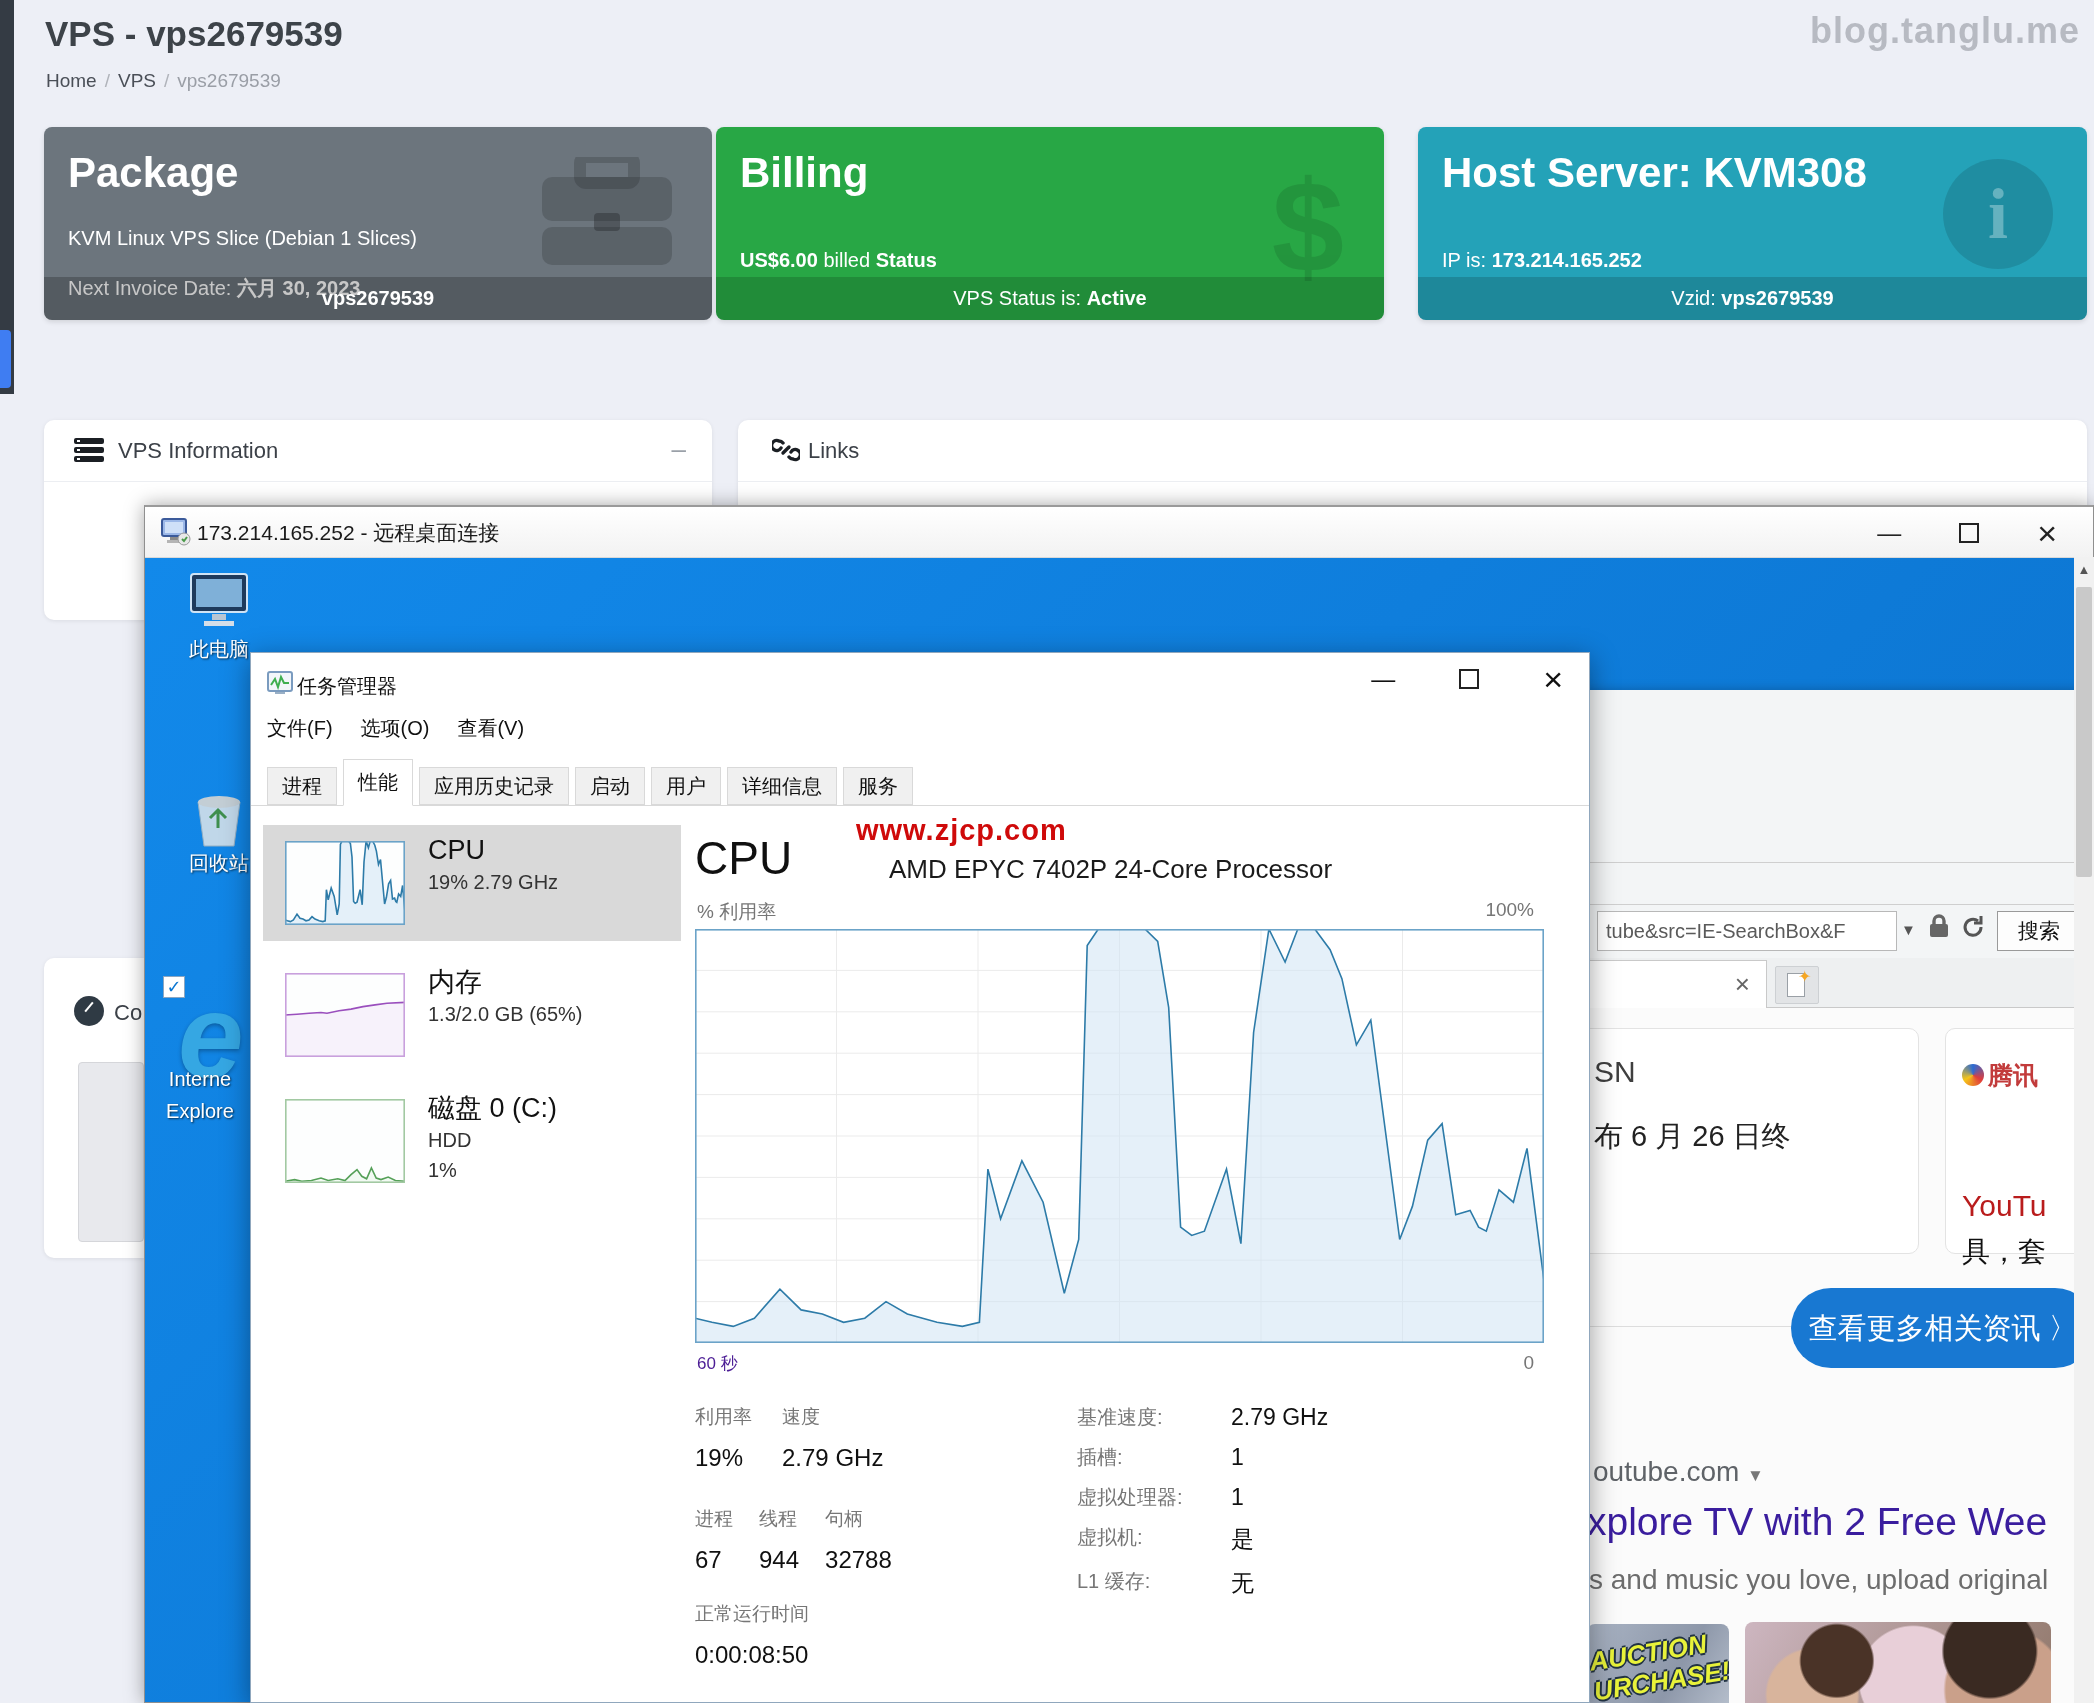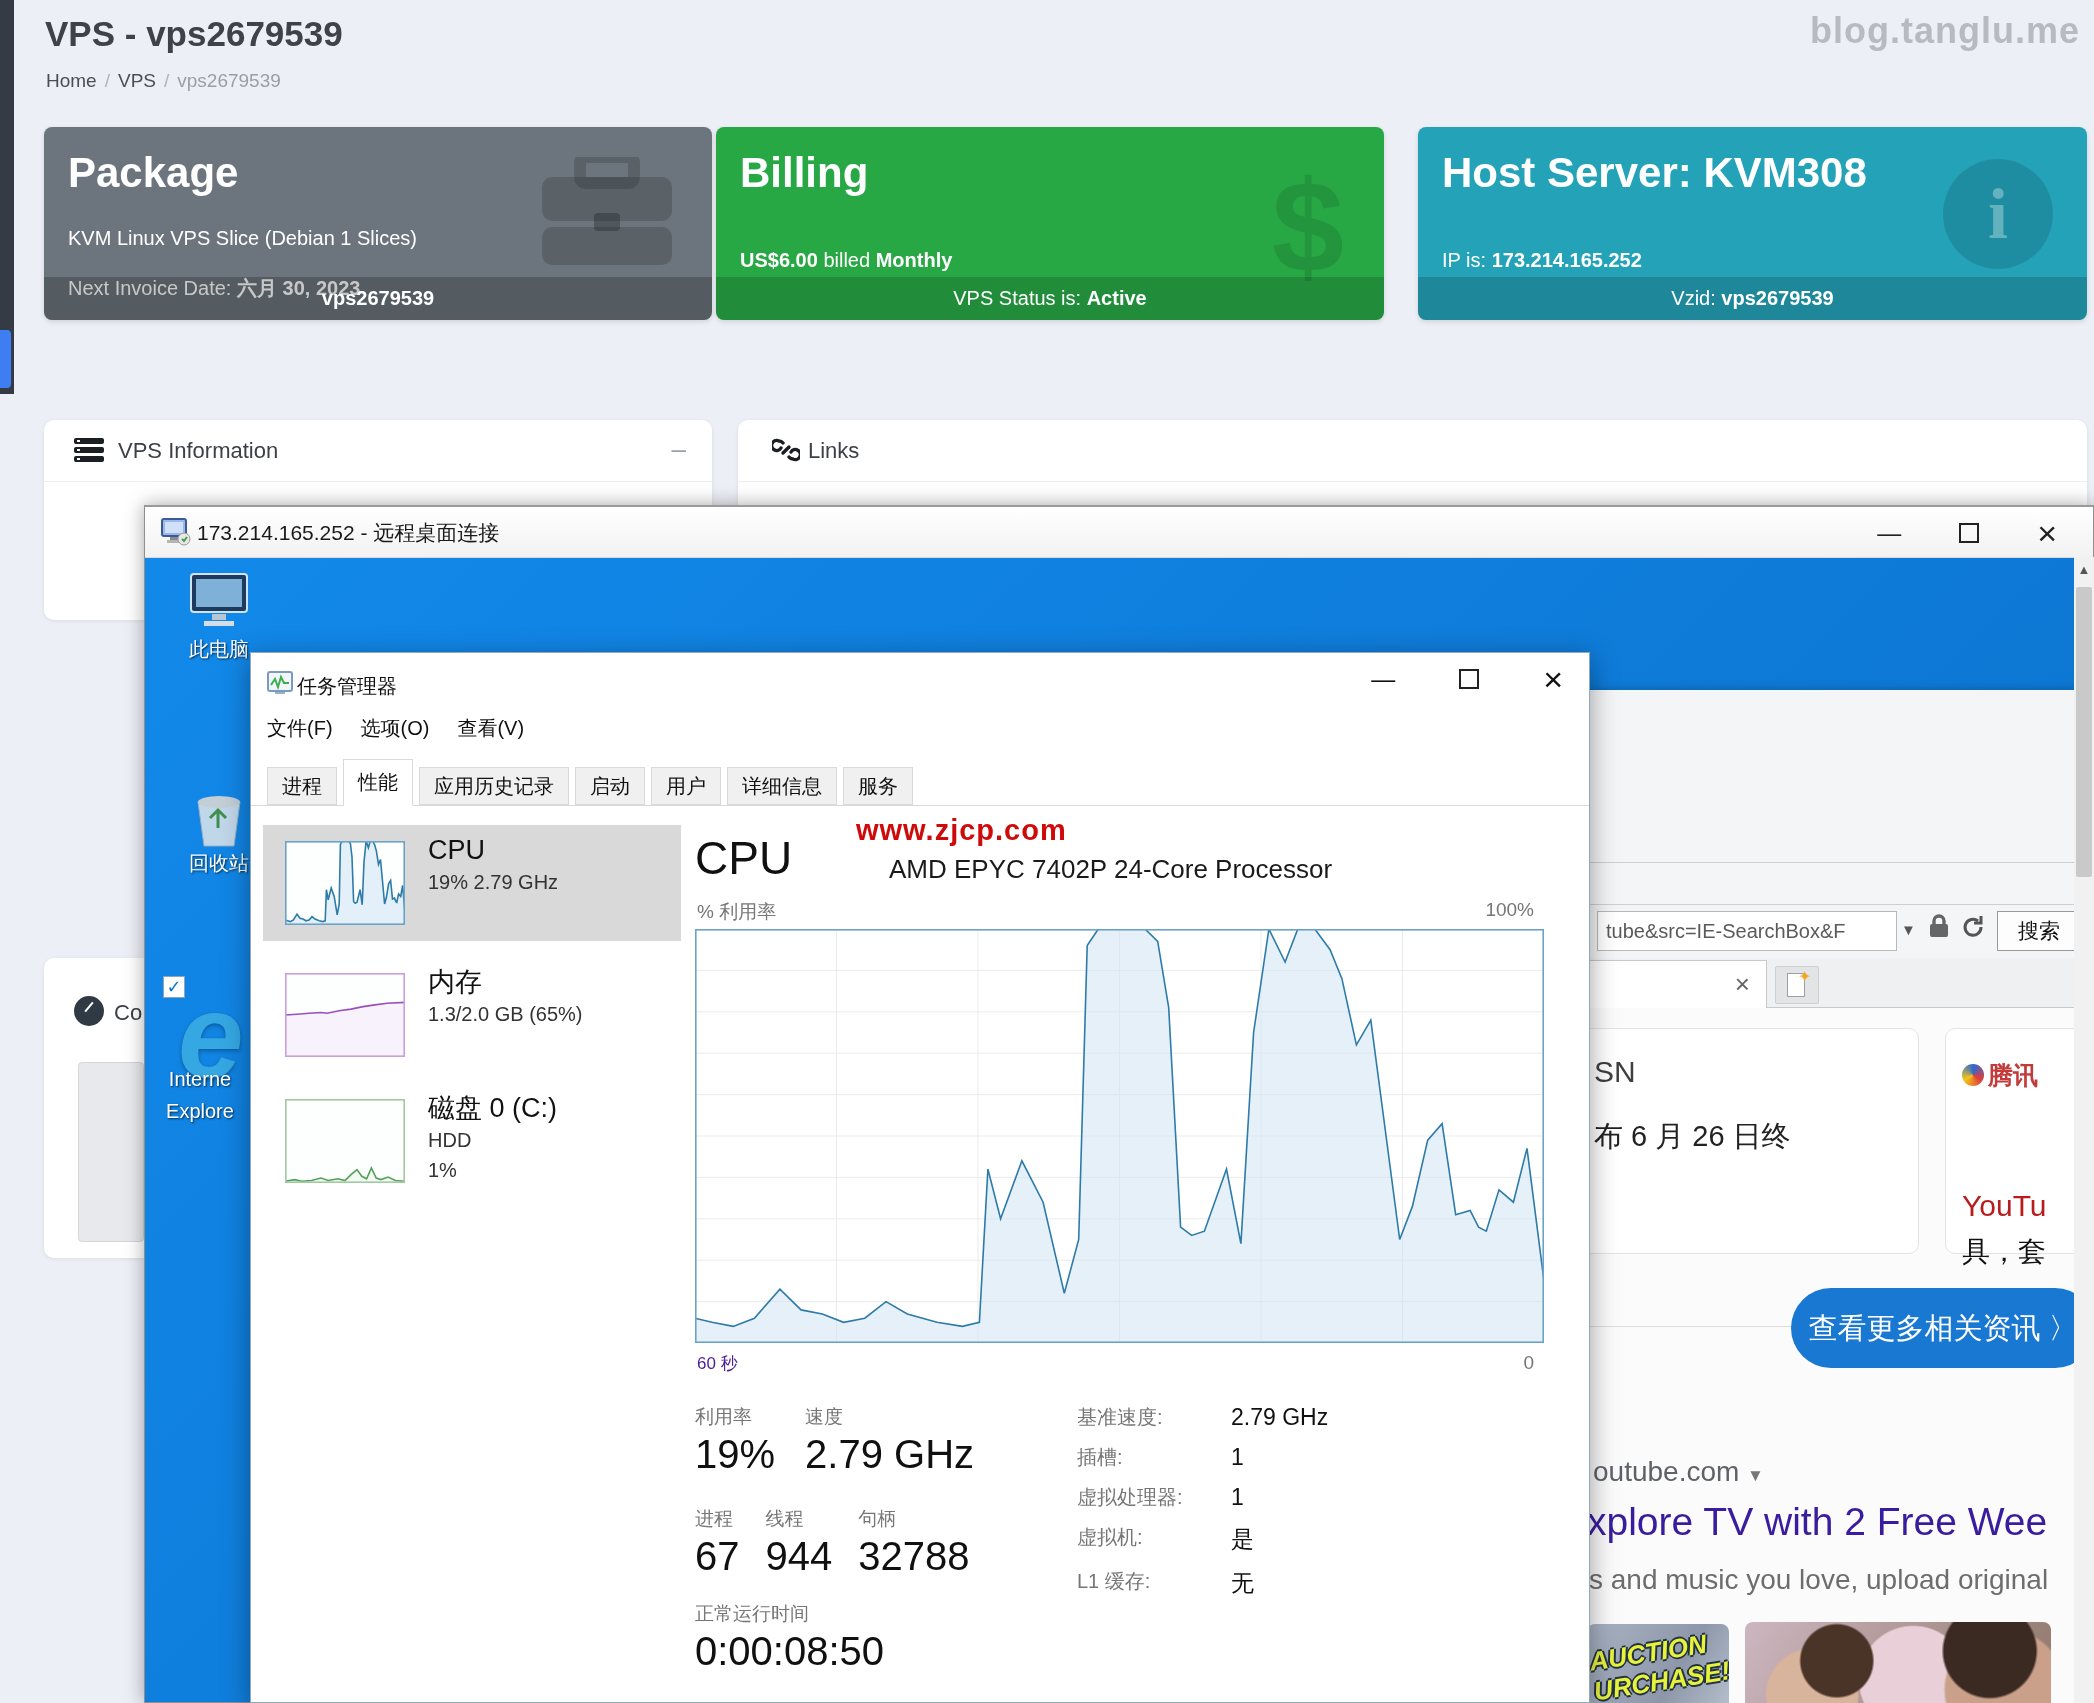--- a/index.html
+++ b/index.html
@@ -139,21 +139,21 @@
   .red-watermark{position:absolute;left:175px;top:8px;font-size:29px;font-weight:bold;color:#cf0a0a;letter-spacing:1px;}
   .cpu-name{position:absolute;left:208px;top:48px;font-size:26px;color:#1a1a1a;white-space:nowrap;}
   .ylab{position:absolute;left:16px;top:93px;font-size:19px;color:#767676;}
   .ymax{position:absolute;left:770px;top:93px;width:83px;text-align:right;font-size:19px;color:#767676;}
   .main-chart{position:absolute;left:14px;top:123px;width:849px;height:414px;}
   .xleft{position:absolute;left:16px;top:546px;font-size:17px;color:#4c1d95;}
   .xright{position:absolute;left:810px;top:546px;width:43px;text-align:right;font-size:19px;color:#767676;}
   .stats1{position:absolute;left:14px;top:598px;display:flex;gap:30px;}
   .stats2{position:absolute;left:14px;top:700px;display:flex;gap:26px;}
   .stat .lab{font-size:19px;color:#767676;}
-  .stat .val{font-size:40px;color:#101010;margin-top:2px;white-space:nowrap;}
+  .stat .val{font-size:24px;color:#101010;margin-top:14px;white-space:nowrap;}
   .uptime{position:absolute;left:14px;top:795px;}
   .rstats{position:absolute;left:396px;top:598px;}
   .rstat{display:flex;margin-bottom:13px;}
   .rstat .lab{width:152px;font-size:20px;color:#767676;white-space:nowrap;}
   .rstat .val{font-size:23px;color:#101010;margin-left:2px;}
 
   svg{display:block;}
 </style>
 </head>
 <body>
@@ -180,21 +180,21 @@
     <div class="card-line" style="top:148px;">
       <span>Next Invoice Date: </span><span class="b">六月 30, 2023</span>
     </div>
     <div class="card-footer b">vps2679539</div>
   </div>
 
   <div class="abs card card-billing">
     <div class="card-title">Billing</div>
     <div class="card-icon dollar-icon">$</div>
     <div class="card-line" style="top:122px;">
-      <span class="b">US$6.00</span><span> billed </span><span class="b">Monthly</span>
+      <span class="b">US$6.00</span><span> billed </span><span class="b">Status</span>
     </div>
     <div class="card-footer">
       <span>VPS Status is: </span><span class="b">Active</span>
     </div>
   </div>
 
   <div class="abs card card-host">
     <div class="card-title">Host Server: KVM308</div>
     <div class="card-icon info-icon">i</div>
     <div class="card-line" style="top:122px;">

